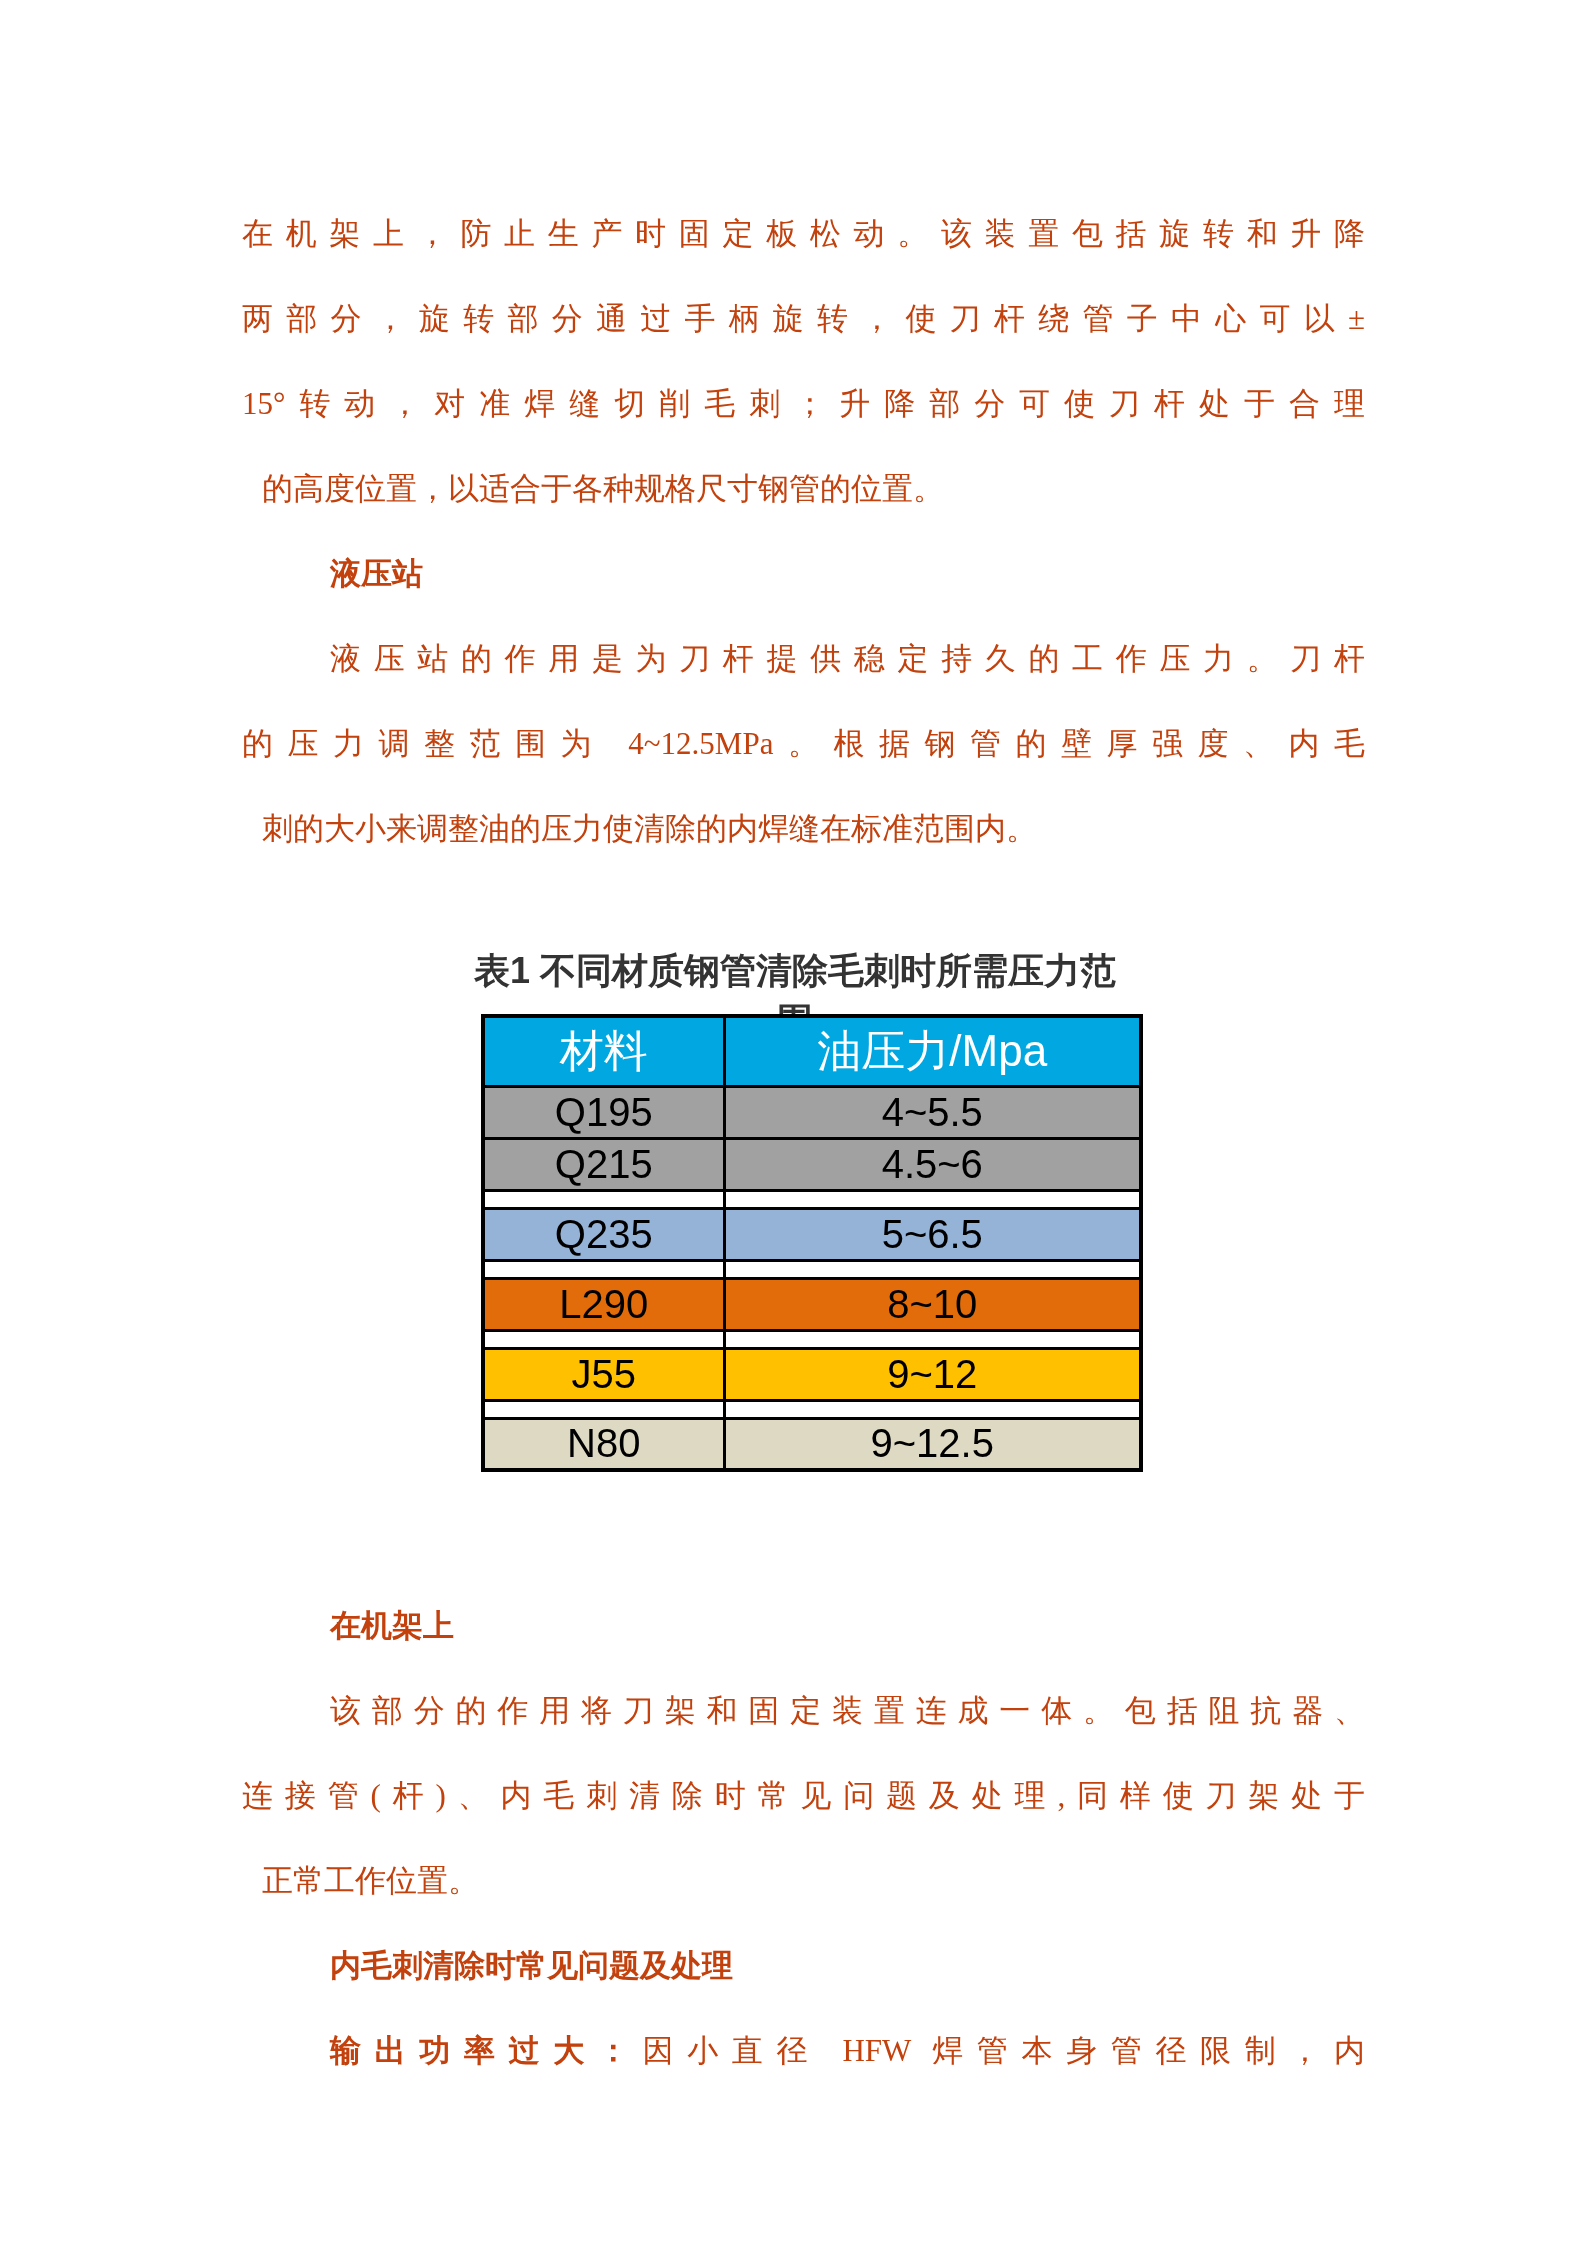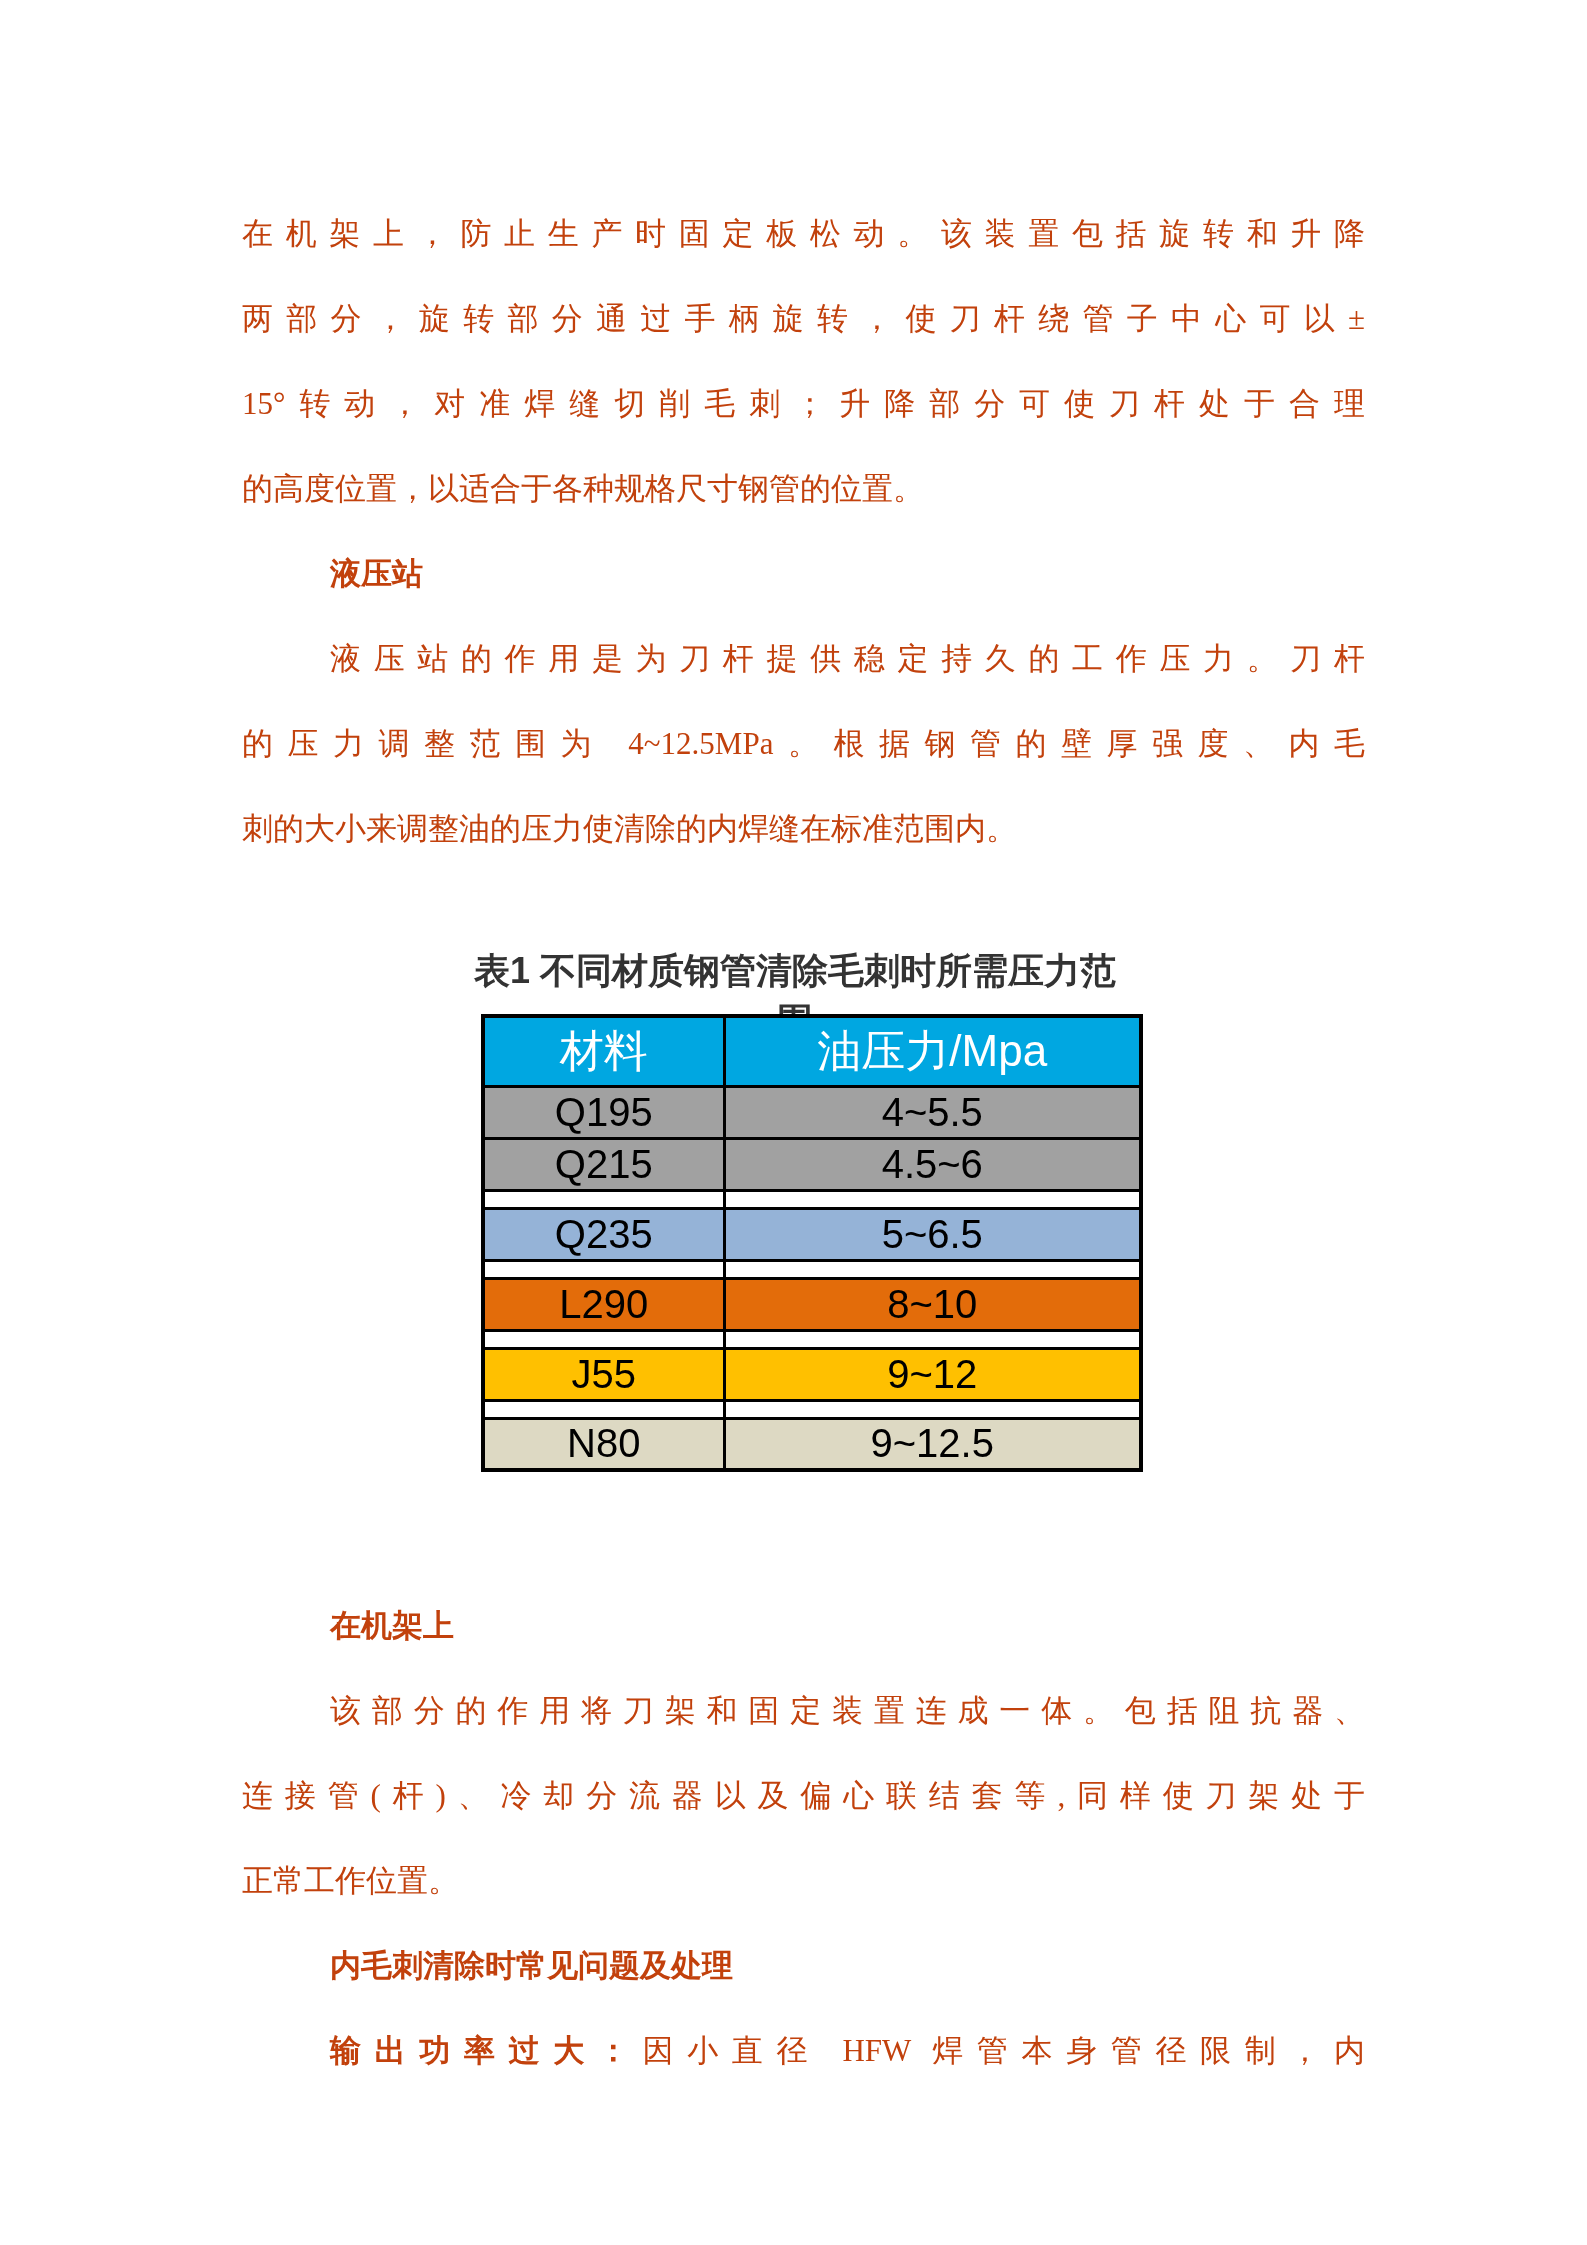--- a/index.html
+++ b/index.html
@@ -9,21 +9,21 @@
     overflow:hidden;
   }
   .textblock{position:absolute;left:242px;width:1123px;}
   .tb1{top:191px;}
   .tb2{top:1583px;}
   .line{
     height:85px;line-height:85px;font-size:31px;color:#c2410c;
     text-align:justify;text-align-last:justify;
     font-family:"Liberation Serif","DejaVu Serif",serif;
   }
-  .line.last{text-align-last:left;}
+  .line.last{text-align-last:left;margin-left:20px;}
   .line.indent{padding-left:88px;}
   .line.heading{font-weight:bold;text-align-last:left;}
   .bold{font-weight:bold;}
   .caption{
     position:absolute;left:466px;top:946px;width:658px;height:50px;
     text-align:center;font-family:"Liberation Sans","DejaVu Sans",sans-serif;
     font-weight:bold;font-size:36px;color:#333333;line-height:50px;
   }
   table.ptable{
     position:absolute;left:466px;top:1014px;width:658px;
@@ -108,19 +108,19 @@
     <tr class="datarow" style="background-color: rgb(221, 217, 195);">
       <td>N80</td>
       <td>9~12.5</td>
     </tr>
   </tbody>
 </table>
 
 <div class="textblock tb2">
   <div class="line heading indent">在机架上</div>
   <div class="line indent">该部分的作用将刀架和固定装置连成一体。包括阻抗器、</div>
-  <div class="line">连接管(杆)、冷却分流器以及偏心联结套等,同样使刀架处于</div>
+  <div class="line">连接管(杆)、内毛刺清除时常见问题及处理,同样使刀架处于</div>
   <div class="line last">正常工作位置。</div>
   <div class="line heading indent">内毛刺清除时常见问题及处理</div>
   <div class="line indent">
     <span class="bold">输出功率过大：</span><span>因小直径 HFW 焊管本身管径限制，内</span>
   </div>
 </div>
 
 </body></html>

